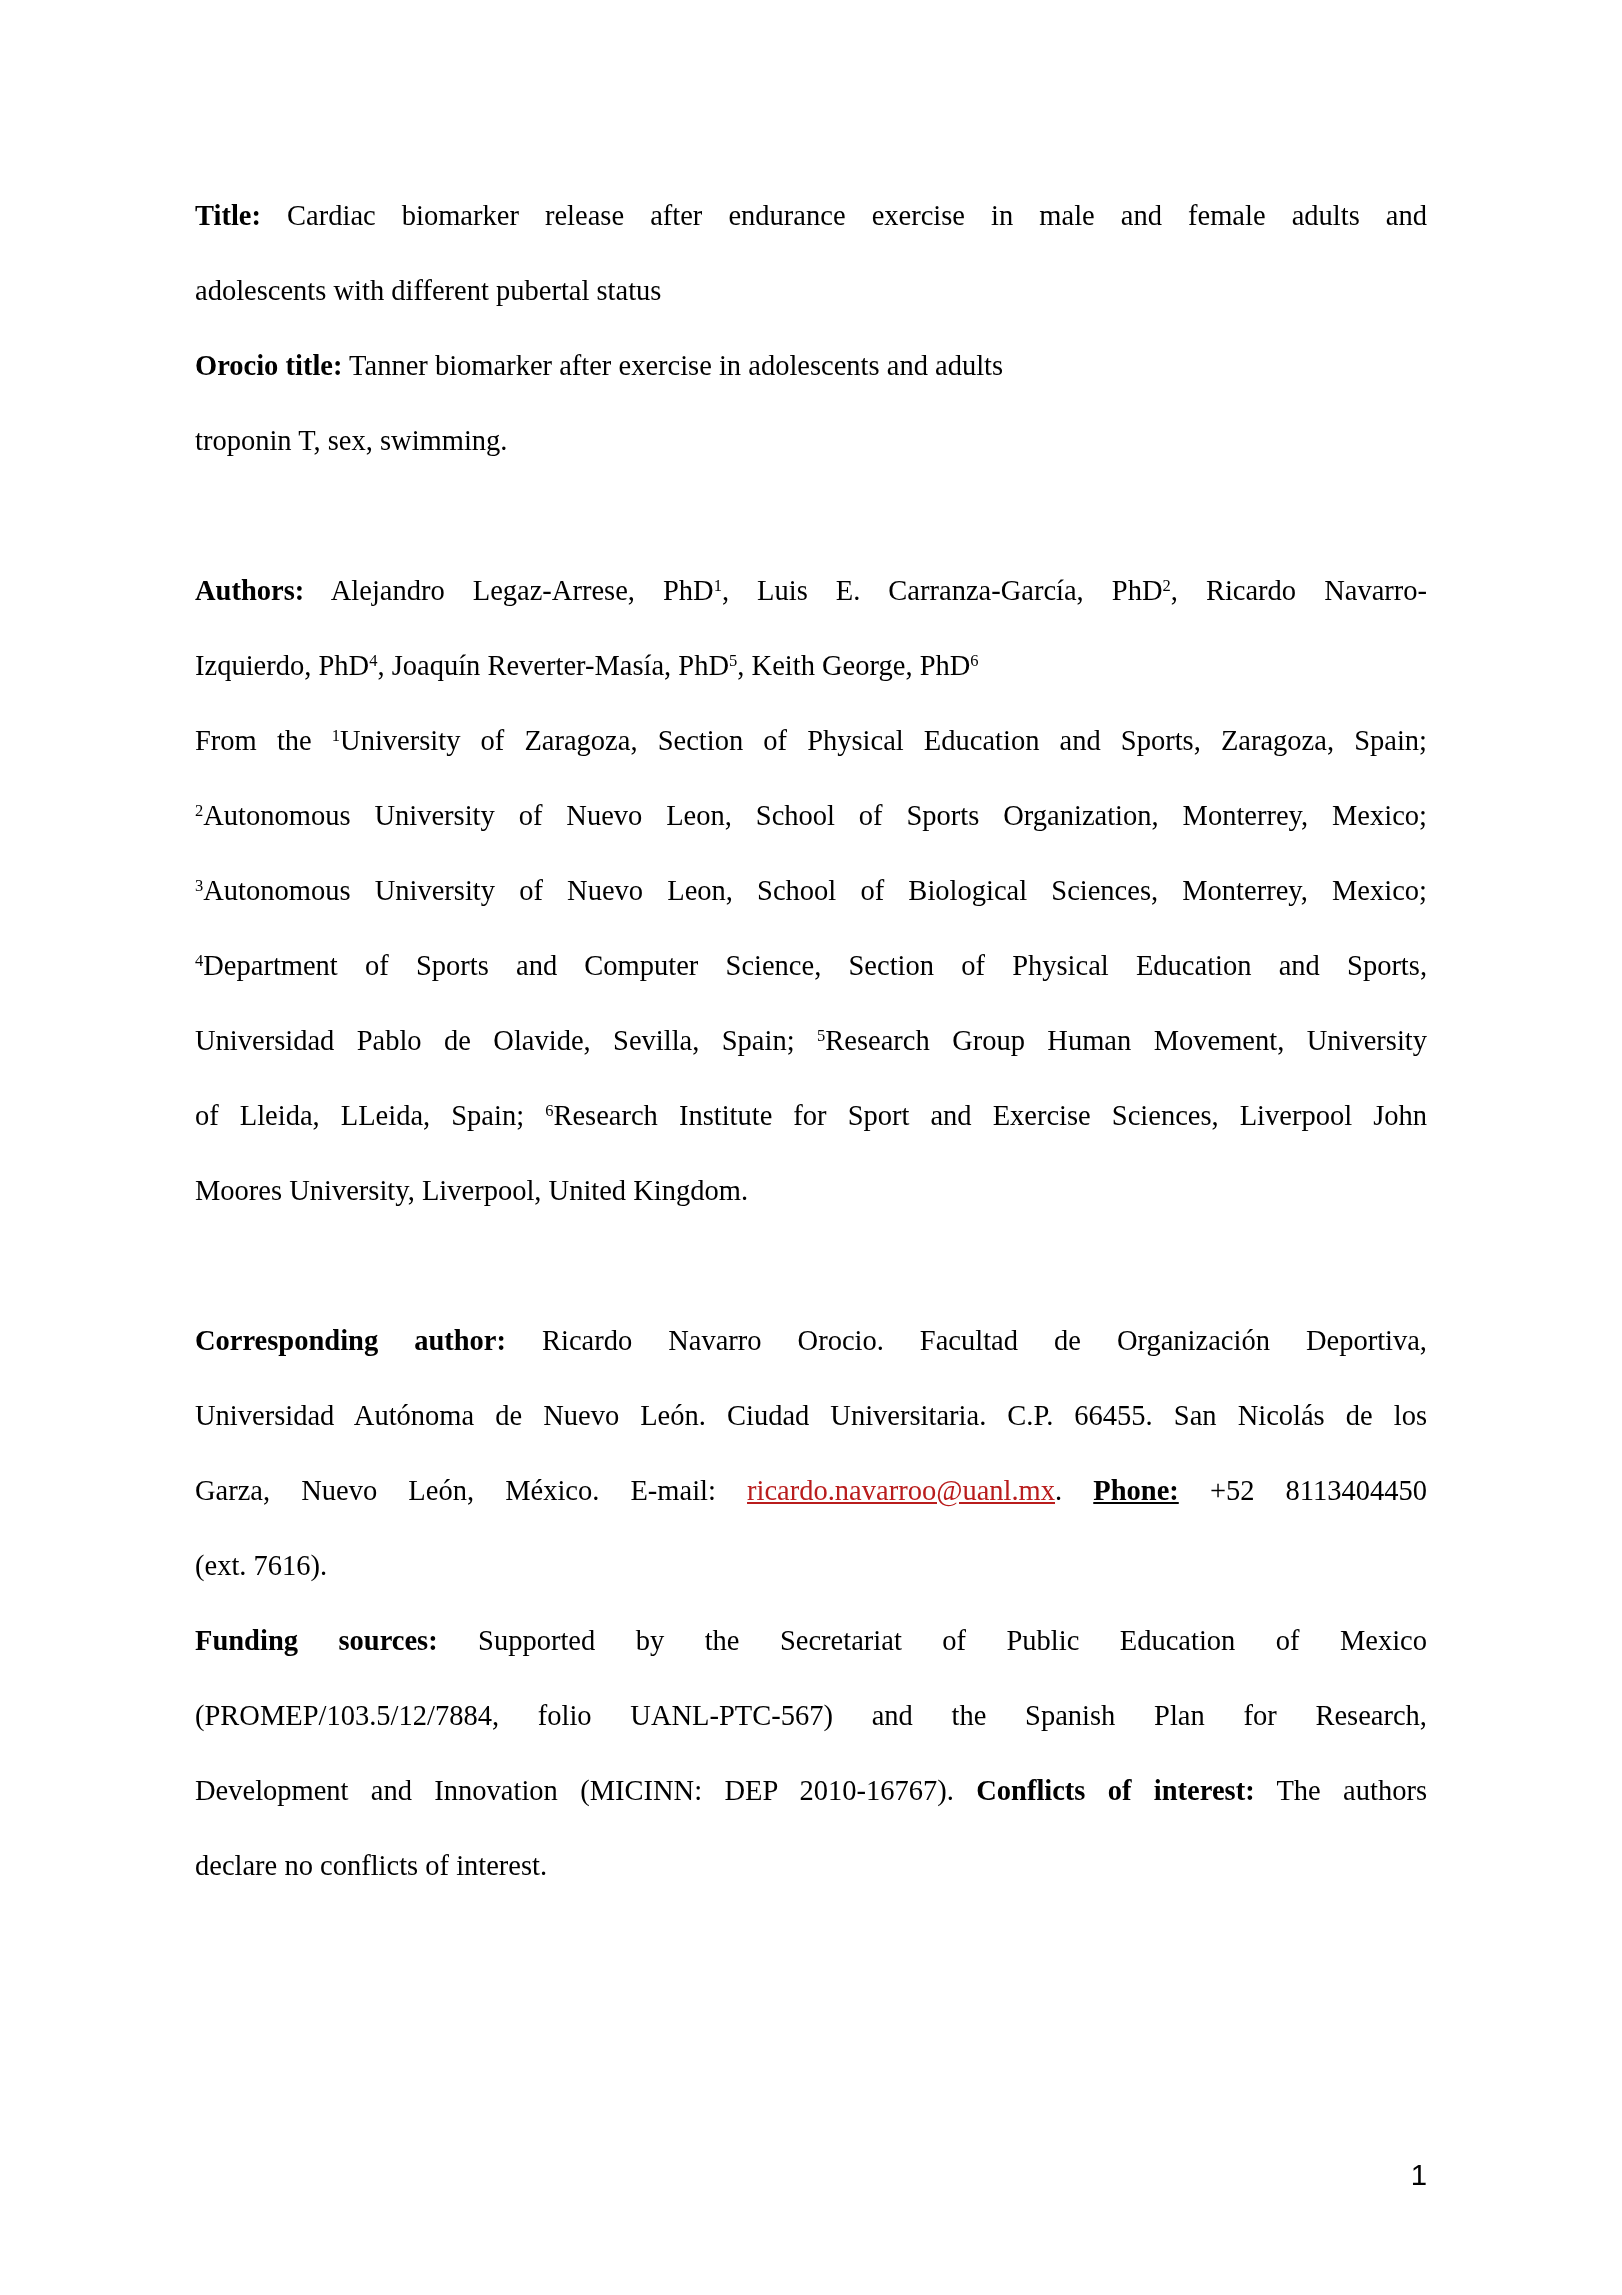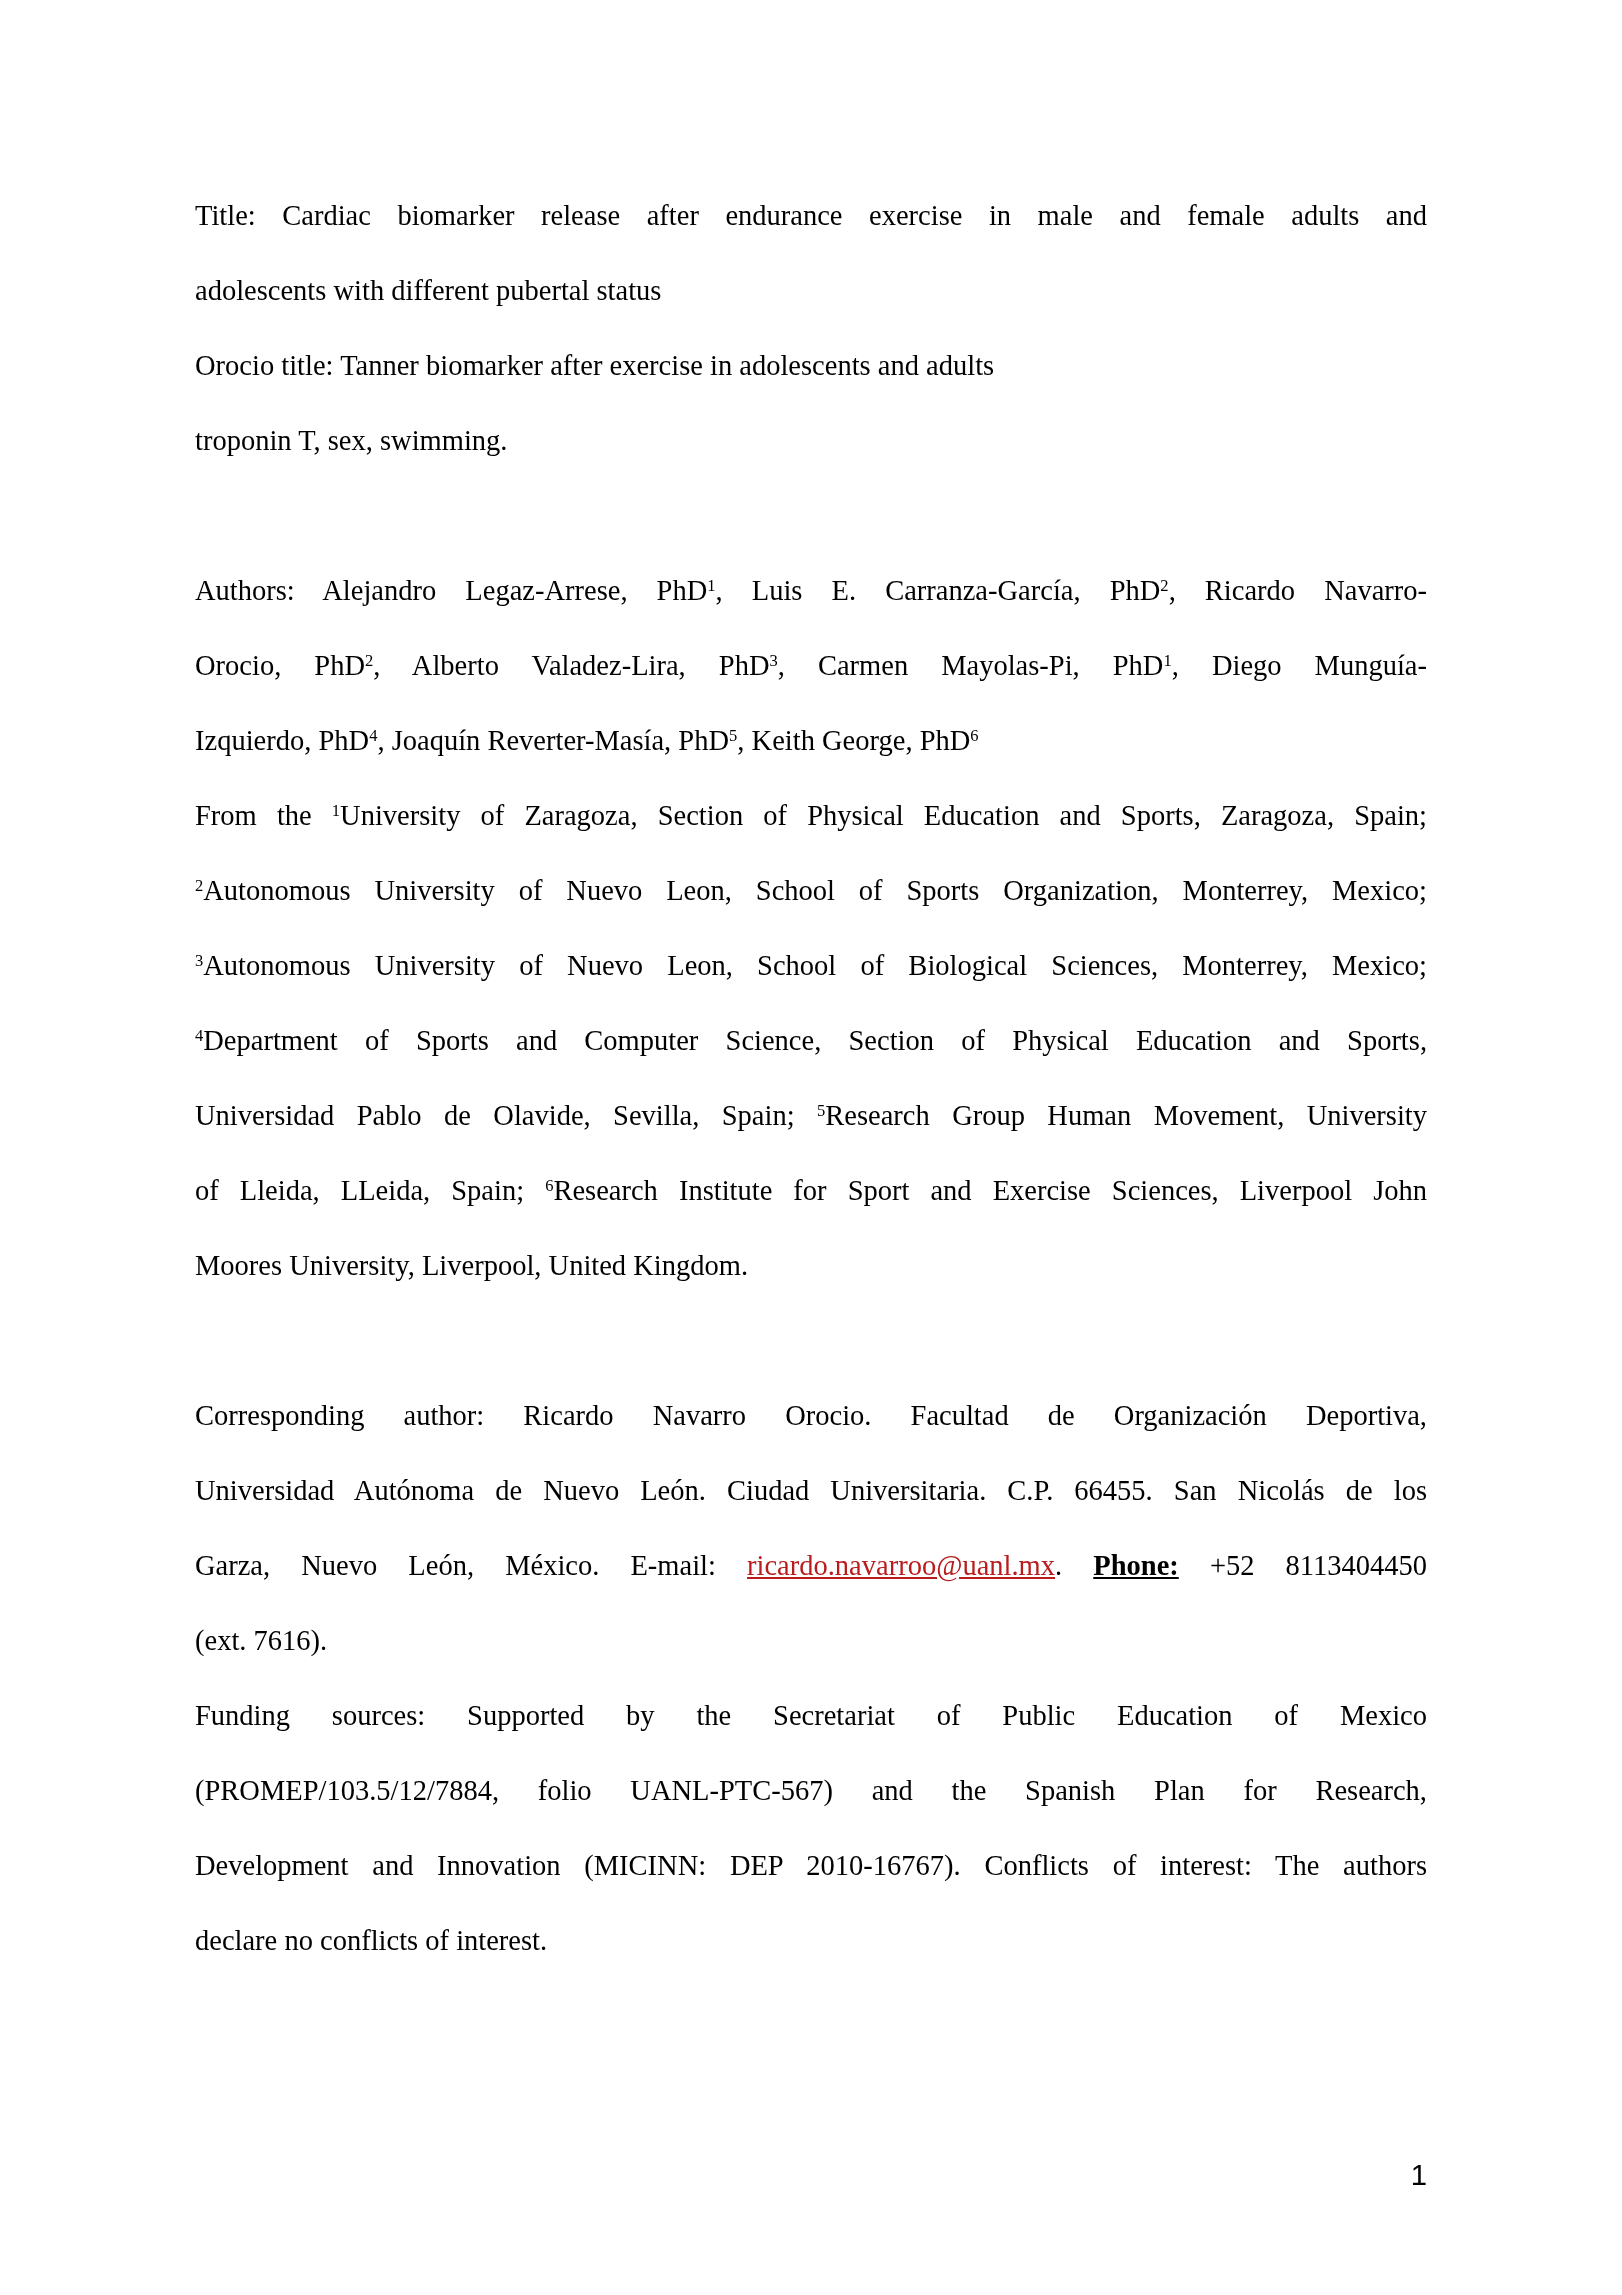--- a/index.html
+++ b/index.html
@@ -25,21 +25,21 @@
     line-height: 75px;
     text-align: justify;
     text-align-last: justify;
     white-space: normal;
   }
   .line.last {
     text-align: right;
     text-align-last: left;
   }
   .blank-line { height: 75px; }
-  b { font-weight: normal; }
+  b { font-weight: bold; }
   .sup {
     font-size: 0.58em;
     position: relative;
     top: -0.52em;
     line-height: 0;
   }
   .email-link {
     color: #b91c1c;
     text-decoration: underline;
     cursor: pointer;
@@ -71,21 +71,20 @@
     </div>
 
     <div class="para">
       <div class="line last"><span>troponin T, sex, swimming.</span></div>
     </div>
 
     <div class="blank-line"></div>
 
     <div class="para">
       <div class="line"><b>Authors:</b><span> Alejandro Legaz-Arrese, PhD</span><span class="sup">1</span><span>, Luis E. Carranza-García, PhD</span><span class="sup">2</span><span>, Ricardo Navarro-</span></div>
-      <div class="line"><span>Orocio, PhD</span><span class="sup">2</span><span>, Alberto Valadez-Lira, PhD</span><span class="sup">3</span><span>, Carmen Mayolas-Pi, PhD</span><span class="sup">1</span><span>, Diego Munguía-</span></div>
       <div class="line last"><span>Izquierdo, PhD</span><span class="sup">4</span><span>, Joaquín Reverter-Masía, PhD</span><span class="sup">5</span><span>, Keith George, PhD</span><span class="sup">6</span></div>
     </div>
 
     <div class="para">
       <div class="line"><span>From the </span><span class="sup">1</span><span>University of Zaragoza, Section of Physical Education and Sports, Zaragoza, Spain;</span></div>
       <div class="line"><span class="sup">2</span><span>Autonomous University of Nuevo Leon, School of Sports Organization, Monterrey, Mexico;</span></div>
       <div class="line"><span class="sup">3</span><span>Autonomous University of Nuevo Leon, School of Biological Sciences, Monterrey, Mexico;</span></div>
       <div class="line"><span class="sup">4</span><span>Department of Sports and Computer Science, Section of Physical Education and Sports,</span></div>
       <div class="line"><span>Universidad Pablo de Olavide, Sevilla, Spain; </span><span class="sup">5</span><span>Research Group Human Movement, University</span></div>
       <div class="line"><span>of Lleida, LLeida, Spain; </span><span class="sup">6</span><span>Research Institute for Sport and Exercise Sciences, Liverpool John</span></div>

